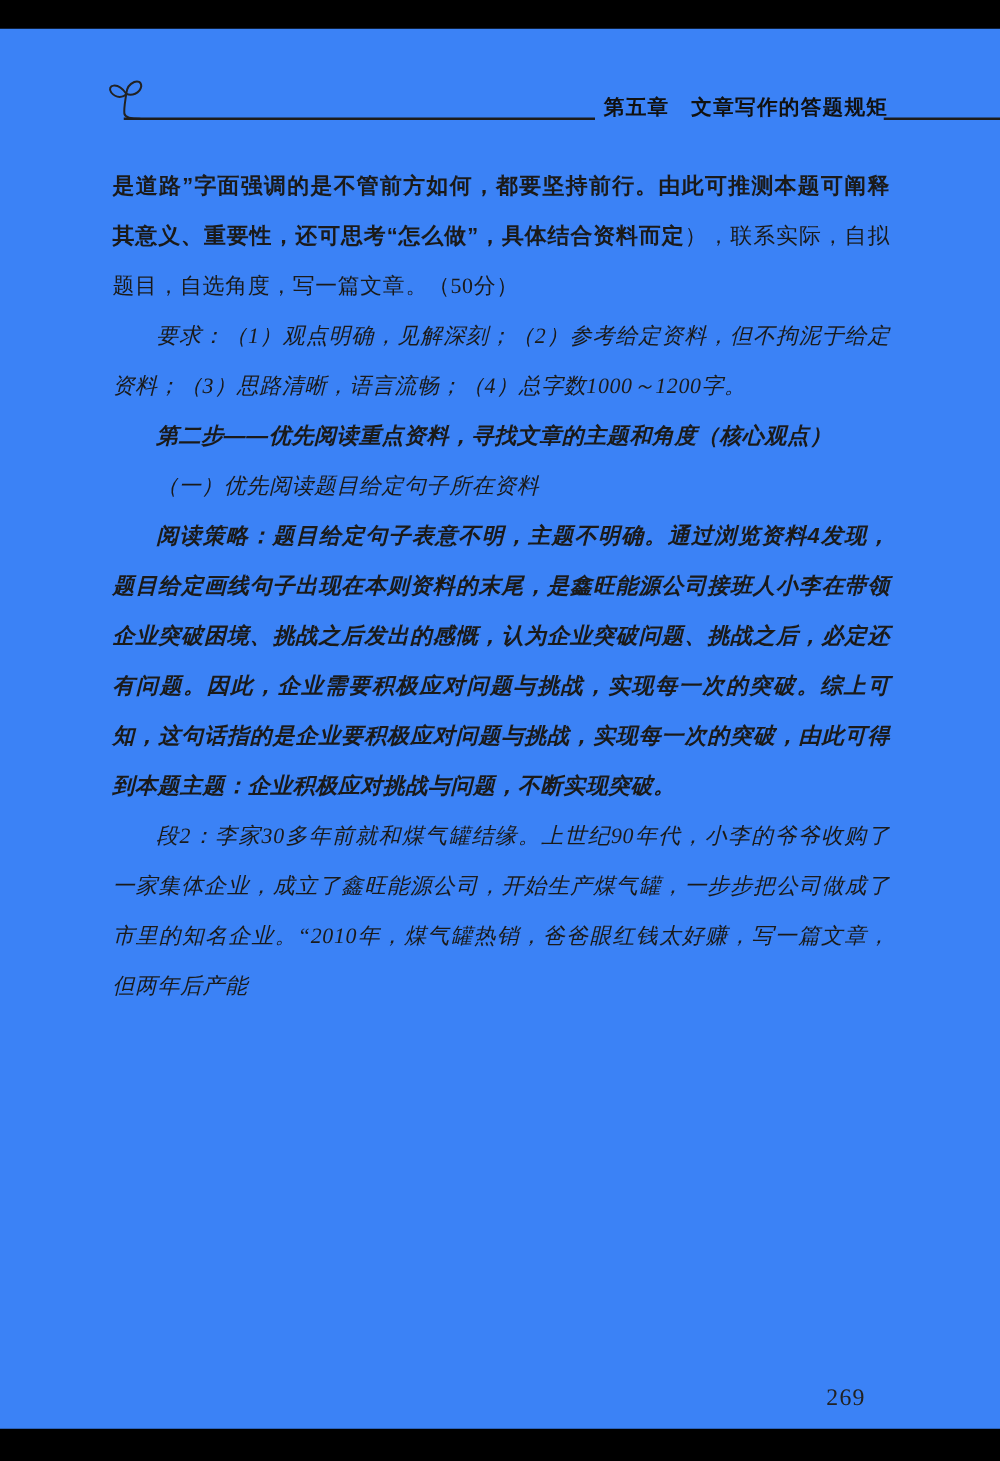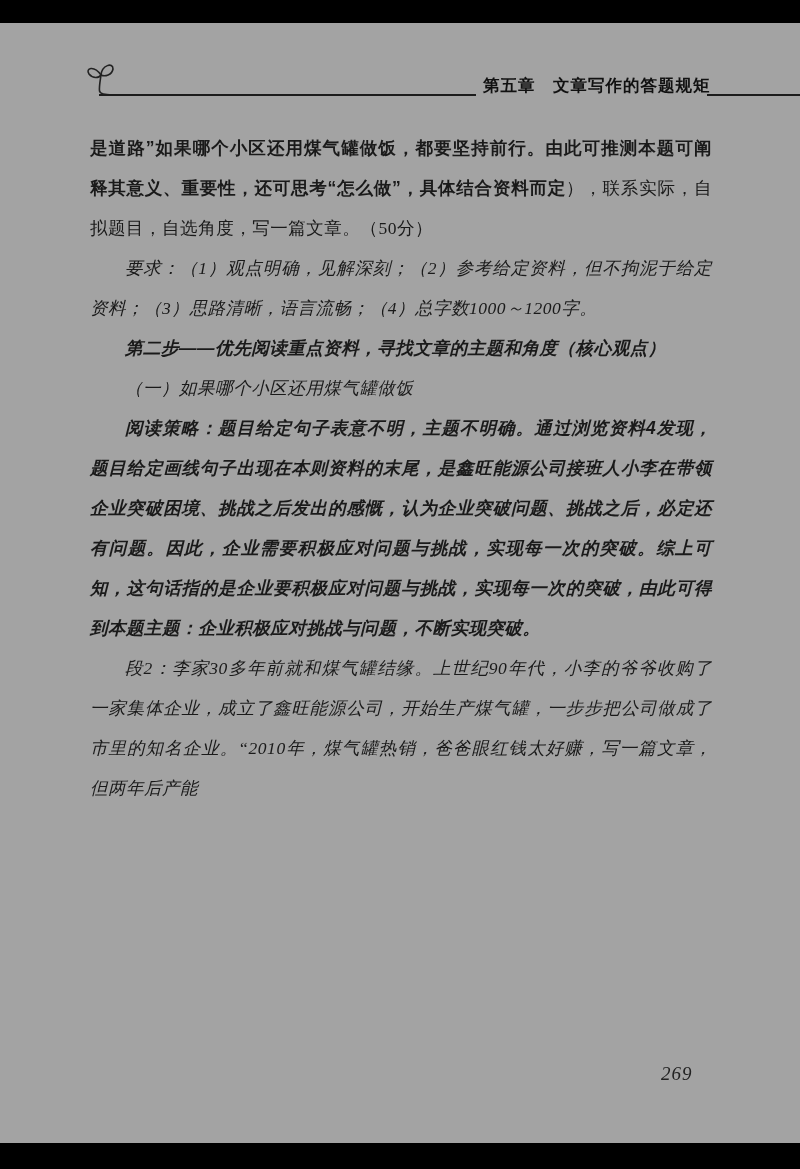--- a/index.html
+++ b/index.html
@@ -2,21 +2,21 @@
 <html><head>
 <meta charset="utf-8">
 <style>
   html, body { margin: 0; padding: 0; }
   body { background: #e8e8e8; }
   .page {
     position: relative;
     width: 800px;
     height: 1169px;
     margin: 0 auto;
-    background: #a3a3a3;
+    background: #3b82f6;
     overflow: hidden;
     font-family: "Liberation Serif", "DejaVu Serif", serif;
     color: #1a1a1a;
   }
   .scan-bar { position: absolute; left: 0; width: 800px; background: #000; }
   .scan-bar.top { top: 0; height: 23px; }
   .scan-bar.bottom { top: 1143px; height: 26px; }
 
   
   .header-rule { position: absolute; top: 94px; height: 2px; background: #1c1c1c; }
@@ -53,52 +53,51 @@
   .wavy {
     text-decoration: underline;
     text-decoration-style: wavy;
     text-decoration-thickness: 1px;
     text-underline-offset: 5px;
   }
 
   
   .page-number {
     position: absolute;
-    left: 661px; top: 1063px;
+    left: 661px; top: 1108px;
     font-size: 19px;
     letter-spacing: 1px;
     color: #222;
-    font-style: italic;
   }
 </style>
 </head>
 <body>
 
 <div class="page">
 
   <div class="scan-bar top"></div>
 
   <svg class="sprout" width="40" height="40" viewBox="0 0 40 40" fill="none" stroke="#222" stroke-width="1.6" stroke-linecap="round">
     <path d="M19 15 C12 5, 3 8, 7 14 C11 19, 17 18, 19 15 Z"></path>
     <path d="M19 15 C20 5, 31 2, 31 9 C30 15, 23 17, 19 15 Z"></path>
     <path d="M19 15 C18 22, 17 27, 17.5 31 C18 34, 22 35, 30 35"></path>
   </svg>
   <div class="header-rule left"></div>
   <div class="chapter-title">第五章　文章写作的答题规矩</div>
   <div class="header-rule right"></div>
 
   <div class="content">
 
-    <p><span class="hei">是道路”如果哪个小区还用煤气罐做饭，都要坚持前行。由此可推测本题可阐释其意义、重要性，还可思考“怎么做”，具体结合资料而定</span><span>），联系实际，自拟题目，自选角度，写一篇文章。（50分）</span></p>
+    <p><span class="hei">是道路”字面强调的是不管前方如何，都要坚持前行。由此可推测本题可阐释其意义、重要性，还可思考“怎么做”，具体结合资料而定</span><span>），联系实际，自拟题目，自选角度，写一篇文章。（50分）</span></p>
 
     <p class="indent"><span>要求：（1）观点明确，见解深刻；（2）参考给定资料，但不拘泥于给定资料；（3）思路清晰，语言流畅；（4）总字数1000～1200字。</span></p>
 
     <p class="indent"><span class="hei">第二步——优先阅读重点资料，寻找文章的主题和角度（核心观点）</span></p>
 
-    <p class="indent"><span>（一）如果哪个小区还用煤气罐做饭</span></p>
+    <p class="indent"><span>（一）优先阅读题目给定句子所在资料</span></p>
 
 
     <p class="indent"><span class="hei">阅读策略：题目给定句子表意不明，主题不明确。通过浏览资料4发现，题目给定画线句子出现在本则资料的末尾，是鑫旺能源公司接班人小李在带领企业突破困境、挑战之后发出的感慨，认为企业突破问题、挑战之后，必定还有问题。因此，企业需要积极应对问题与挑战，实现每一次的突破。综上可知，这句话指的是企业要积极应对问题与挑战，实现每一次的突破，由此可得到本题主题：企业积极应对挑战与问题，不断实现突破。</span></p>
 
 
 
     <p class="indent"><span>段2：李家30多年前就和煤气罐结缘。上世纪90年代，小李的爷爷收购了一家集体企业，成立了鑫旺能源公司，开始生产煤气罐，一步步把公司做成了市里的知名企业。“2010年，煤气罐热销，爸爸眼红钱太好赚，写一篇文章，但两年后产能</span></p>
 
   </div>
 

